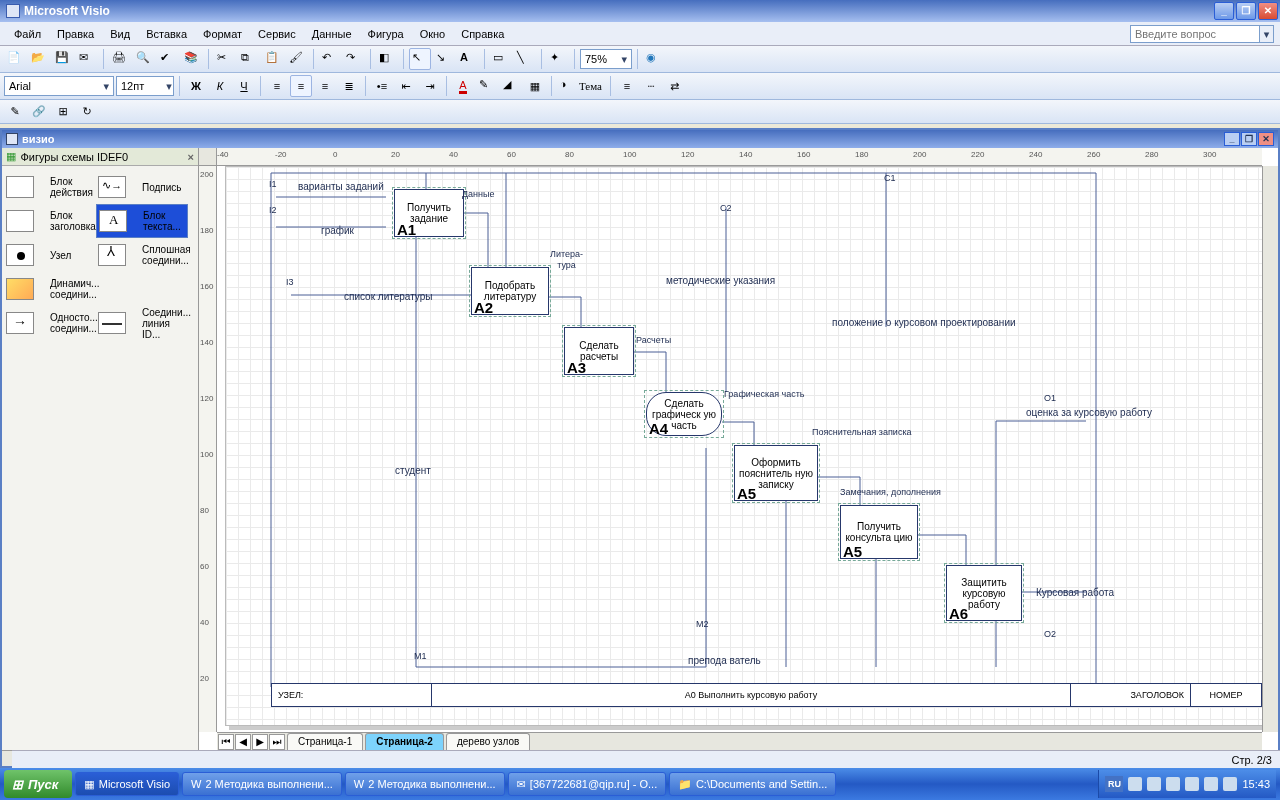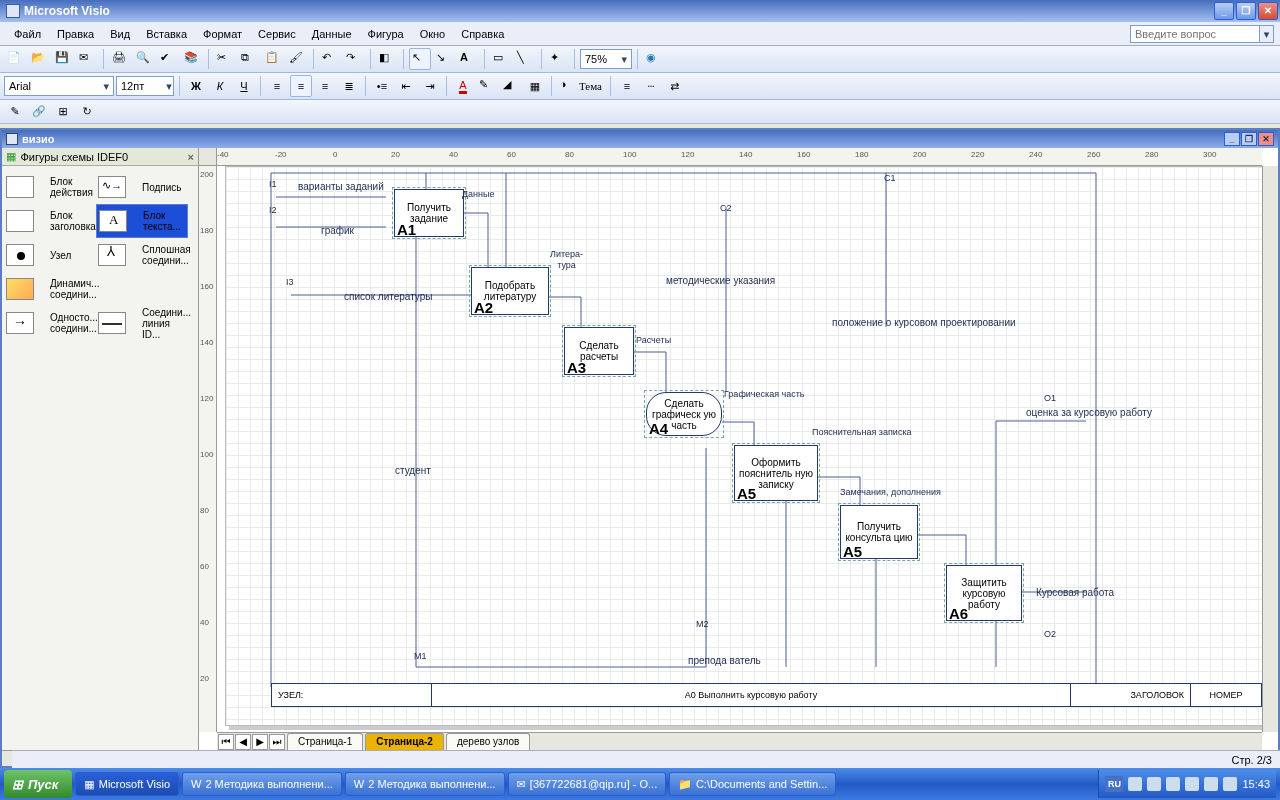--- a/index.html
+++ b/index.html
@@ -78,21 +78,21 @@
 svg.wires line, svg.wires path{ stroke:#4a5e95; stroke-width:1; fill:none;}
 
 
 .tblock{ position:absolute; left:45px; right:0; bottom:18px; height:24px; border:1px solid #26376b; background:#fff; display:flex; font-size:9px;}
 .tblock div{ border-right:1px solid #26376b; padding:2px 6px; display:flex; align-items:center;}
 
 
 .pgtabs{ position:absolute; left:18px; right:16px; bottom:16px; height:18px; background:#e7e7df; border-top:1px solid #999; display:flex; align-items:center; font-size:10px;}
 .navbtn{ width:16px; height:16px; border:1px solid #999; background:#fff; text-align:center; line-height:14px; margin-left:1px;}
 .ptab{ height:17px; padding:2px 10px; background:#f9f9f6; border:1px solid #999; border-bottom:none; margin-left:2px; border-radius:3px 3px 0 0;}
-.ptab.act{ background:#eab308; font-weight:bold;}
+.ptab.act{ background:#7dd3fc; font-weight:bold;}
 
 
 .sb-v{ position:absolute; top:18px; right:0; bottom:34px; width:16px; background:#e7e7df; border-left:1px solid #999;}
 .sb-h{ position:absolute; left:18px; right:16px; bottom:0; height:16px; background:#e7e7df; border-top:1px solid #999;}
 .visiostat{ height:18px; background:#e9eef8; border-top:1px solid #aab; display:flex; align-items:center; padding:0 8px; font-size:11px;}
 .visiostat span{margin-left:auto;}
 
 
 .taskbar{ position:absolute; left:0; right:0; bottom:0; height:32px; background:linear-gradient(#4c8de8,#2459c4 50%,#3c7ae1); display:flex; align-items:center; padding:0 4px; gap:3px;}
 .start{ height:28px; padding:0 14px 0 8px; background:linear-gradient(#6fc36a,#318a2b); border-radius:4px; color:#fff; font-weight:bold; font-style:italic; font-size:13px; display:flex; align-items:center;}

